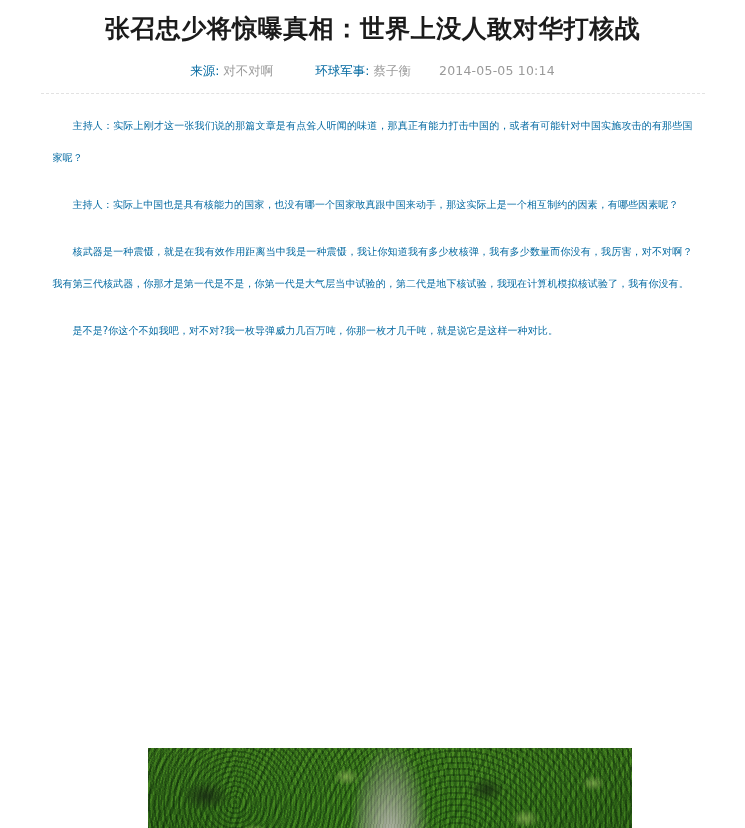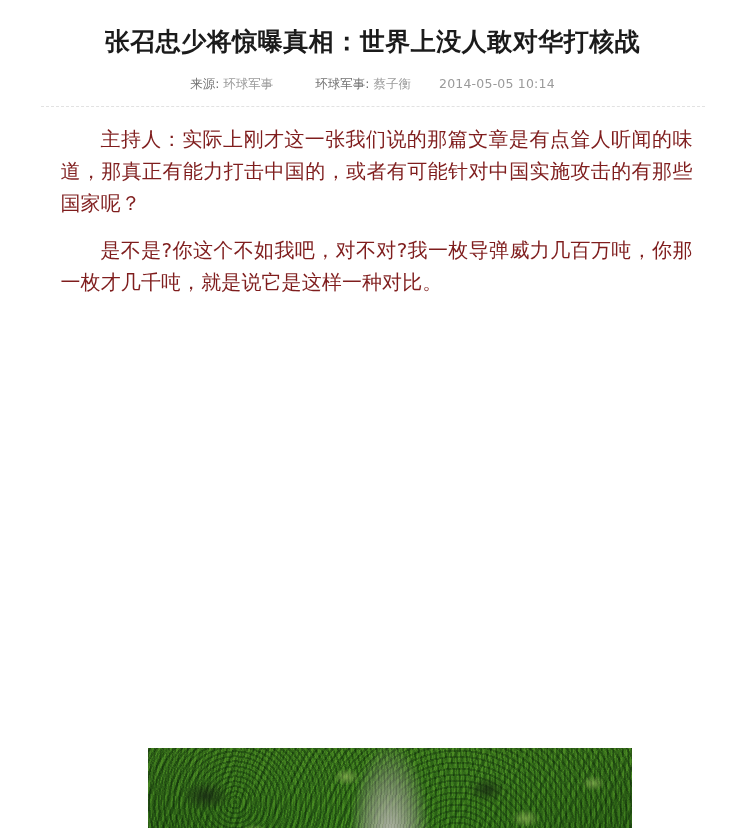--- a/index.html
+++ b/index.html
@@ -18,21 +18,21 @@
   .page {
     width: 745px;
     height: 828px;
     position: relative;
     background: #ffffff;
     box-sizing: border-box;
   }
 
   
   .article-header {
-    padding-top: 25px;
+    padding-top: 12px;
   }
 
   .article-title {
     margin: 0;
     font-size: 25px;
     line-height: 34px;
     font-weight: 600;
     color: #1b1b1b;
     text-align: center;
     letter-spacing: 0.5px;
@@ -46,44 +46,44 @@
     line-height: 16px;
     color: #9a9a9a;
     white-space: nowrap;
   }
   .article-meta .meta-item {
     display: inline-block;
     vertical-align: middle;
   }
   .article-meta .meta-gap-lg { display: inline-block; width: 34px; }
   .article-meta .meta-gap-sm { display: inline-block; width: 20px; }
-  .meta-label { color: #737373; }
+  .meta-label { color: #0369a1; }
   .meta-value { color: #9a9a9a; }
   .meta-date  { color: #9a9a9a; letter-spacing: 0.2px; }
 
   .header-divider {
     margin: 14px auto 0 auto;
     width: 664px;
     height: 0;
     border: 0;
     border-top: 1px dashed #e2e2e2;
   }
 
   
   .article-body {
     margin: 0 auto;
     width: 640px;
     padding-top: 16px;
   }
 
   .article-body p {
-    margin: 0 0 15px 8px;
-    font-size: 20px;
+    margin: 0 0 15px 0;
+    font-size: 10px;
     line-height: 32px;
-    color: #7f1d1d;
+    color: #0369a1;
     text-indent: 2em;
     text-align: justify;
     letter-spacing: 0.1px;
     font-family: "DejaVu Sans", "Liberation Sans", sans-serif;
   }
 
   
   .article-figure {
     position: absolute;
     left: 148px;
@@ -135,36 +135,38 @@
 
 <div class="page">
 
   <div class="article-header">
 
     <h1 class="article-title">张召忠少将惊曝真相：世界上没人敢对华打核战</h1>
 
     <div class="article-meta">
       <span class="meta-item">
         <span class="meta-label">来源:</span>
-        <span class="meta-value">环球军事</span>
+        <span class="meta-value">对不对啊</span>
       </span>
       <span class="meta-gap-lg"></span>
       <span class="meta-item">
         <span class="meta-label">环球军事:</span>
         <span class="meta-value">蔡子衡</span>
       </span>
       <span class="meta-gap-sm"></span>
       <span class="meta-date meta-item">2014-05-05 10:14</span>
     </div>
 
     <hr class="header-divider">
   </div>
 
   <div class="article-body">
     <p>主持人：实际上刚才这一张我们说的那篇文章是有点耸人听闻的味道，那真正有能力打击中国的，或者有可能针对中国实施攻击的有那些国家呢？</p>
+    <p>主持人：实际上中国也是具有核能力的国家，也没有哪一个国家敢真跟中国来动手，那这实际上是一个相互制约的因素，有哪些因素呢？</p>
+    <p>核武器是一种震慑，就是在我有效作用距离当中我是一种震慑，我让你知道我有多少枚核弹，我有多少数量而你没有，我厉害，对不对啊？我有第三代核武器，你那才是第一代是不是，你第一代是大气层当中试验的，第二代是地下核试验，我现在计算机模拟核试验了，我有你没有。</p>
     <p>是不是?你这个不如我吧，对不对?我一枚导弹威力几百万吨，你那一枚才几千吨，就是说它是这样一种对比。</p>
   </div>
 
   <div class="article-figure">
     <div class="photo" role="img" aria-label="茂密绿色植被与中间灰色小路的风景照片"></div>
   </div>
 
 </div>
 
 </body></html>

